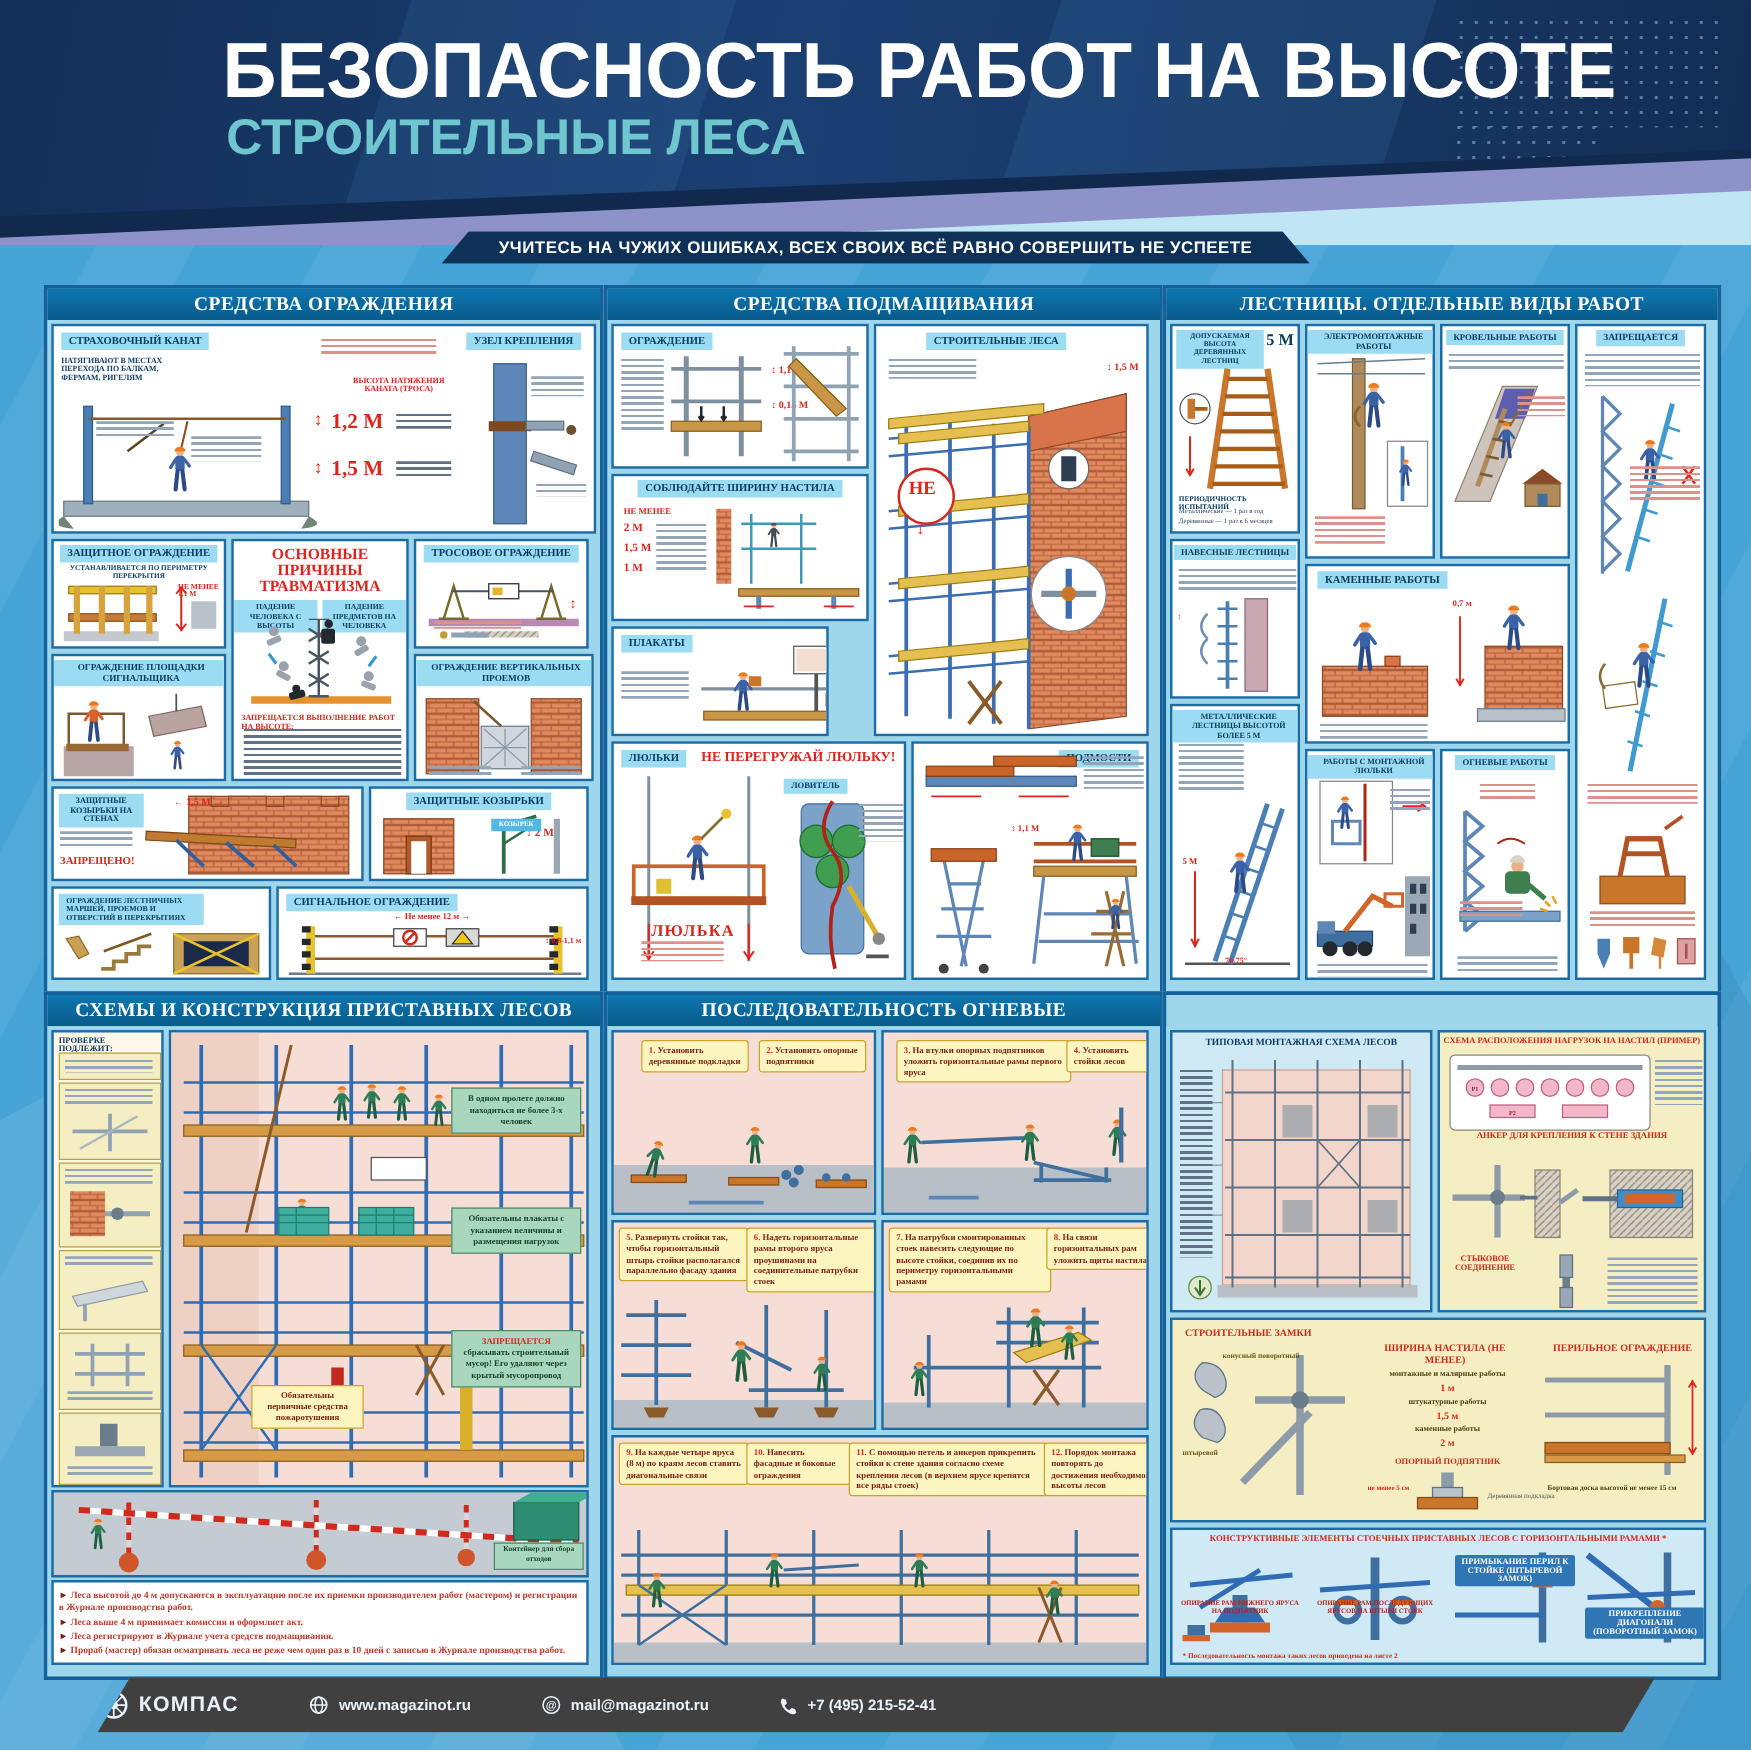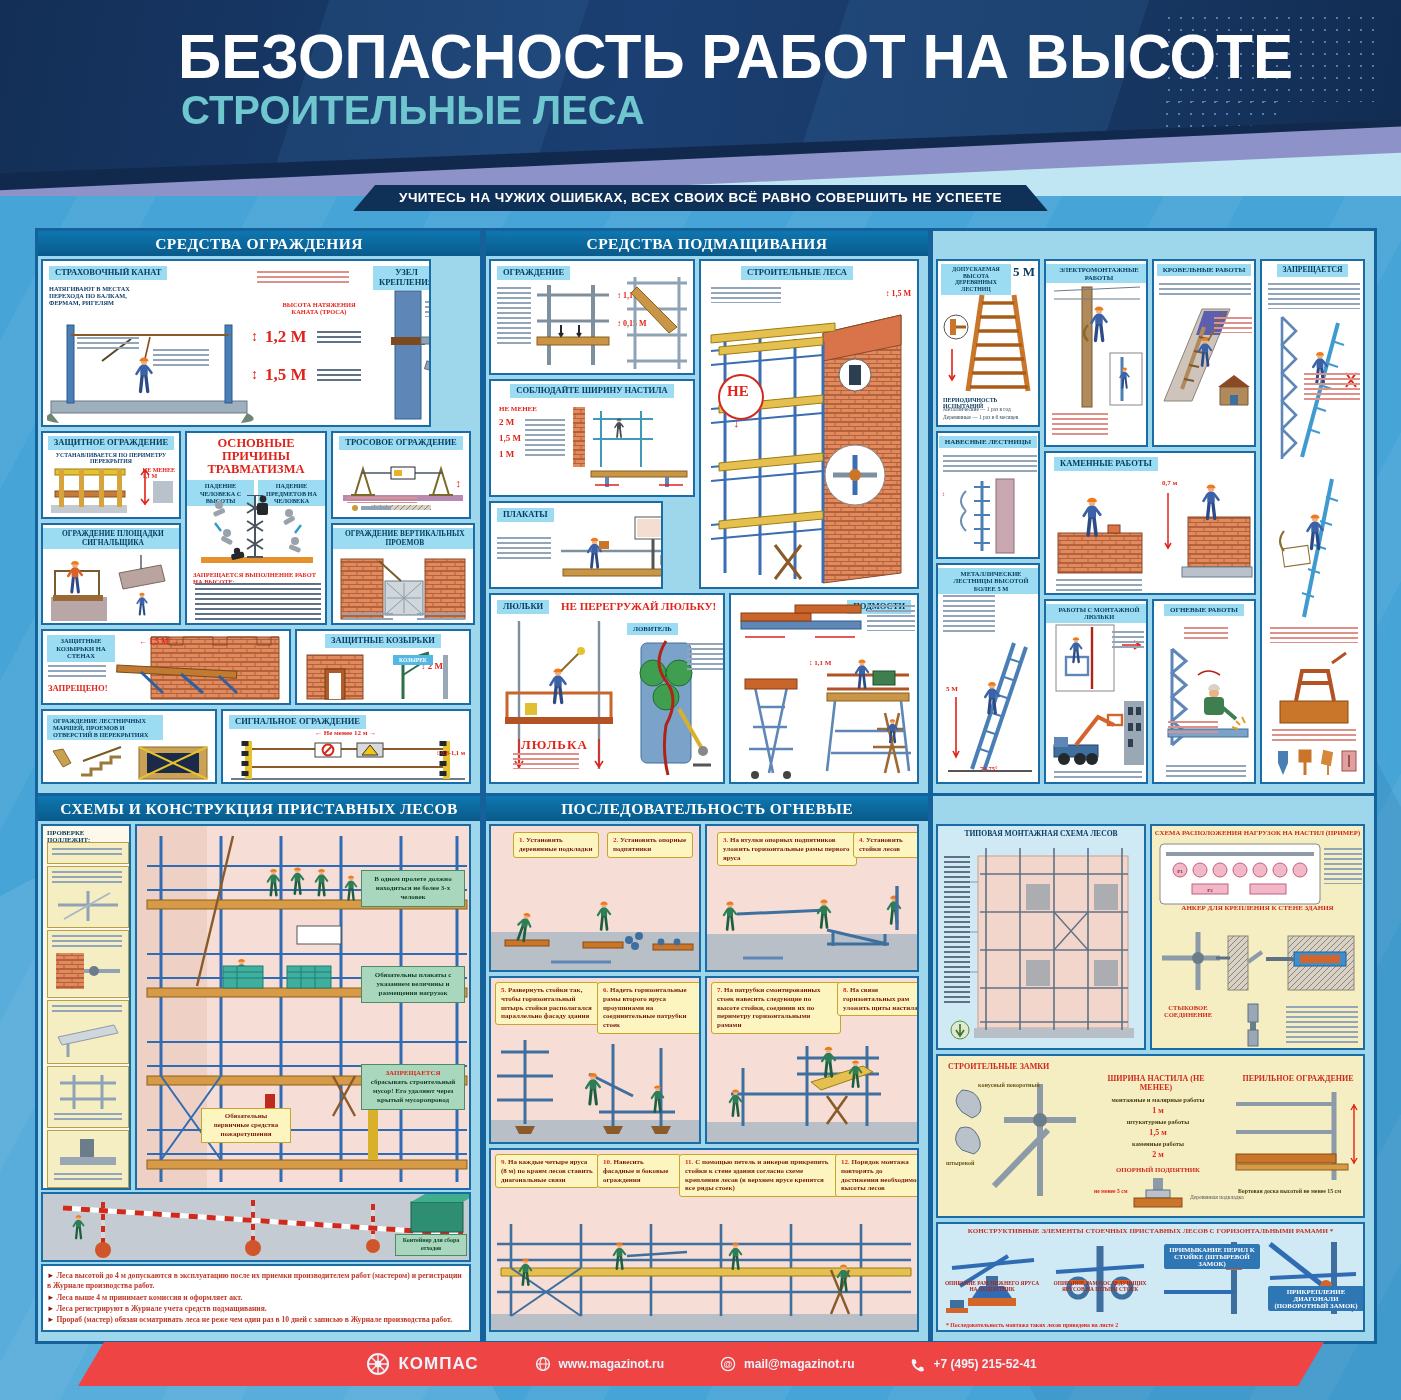--- a/index.html
+++ b/index.html
@@ -53,23 +53,23 @@
   .yco{position:absolute;background:#fdf5c0;border:1px solid #c9a42c;padding:3px 5px;
     font-size:7px;line-height:1.3;color:#7a1d10;font-weight:bold;text-align:center;}
   .note-li{font-size:7.6px;line-height:1.35;color:#c0392b;font-weight:bold;margin:1px 0;}
   .note-li::before{content:"► ";color:#7a1d10;}
   
   .p6yellow{background:#f5eec2;}
   .p6blue{background:#cfe9f5;}
   .rlab{color:#cf2a1c;font-weight:800;font-size:8px;text-align:center;text-transform:uppercase;}
   .bluetag{background:#2f76b4;color:#fff;font-size:6.8px;font-weight:bold;padding:2px 4px;border-radius:2px;text-align:center;}
   
-  #footer{position:absolute;left:78px;top:1342px;width:1246px;height:44px;background:#ef4444;
+  #footer{position:absolute;left:78px;top:1342px;width:1246px;height:44px;background:#404040;
     clip-path:polygon(26px 0,100% 0,calc(100% - 26px) 100%,0 100%);
-    display:flex;align-items:center;justify-content:center;gap:56px;color:#eaf3fb;z-index:6;}
+    display:flex;align-items:center;justify-content:flex-start;gap:56px;color:#eaf3fb;z-index:6;}
   .f-item{display:flex;align-items:center;gap:8px;font-size:12px;font-weight:bold;}
   .brand{display:flex;align-items:center;gap:7px;}
   .brand .bname{font-size:17px;font-weight:900;letter-spacing:1px;}
   svg{display:block;}
 </style>
 </head>
 <body>
 
 <svg width="0" height="0" style="position:absolute" aria-hidden="true">
   <defs>
@@ -108,21 +108,21 @@
     <div class="swoosh3"></div>
     <div class="swoosh2"></div>
     <div class="swoosh1"></div>
   </div>
   <div id="motto">УЧИТЕСЬ НА ЧУЖИХ ОШИБКАХ, ВСЕХ СВОИХ ВСЁ РАВНО СОВЕРШИТЬ НЕ УСПЕЕТЕ</div>
 
   <section class="panel" style="left:35px;top:228px;width:442px;height:562px">
     <div class="ptitle">СРЕДСТВА ОГРАЖДЕНИЯ</div>
     <div class="pbody">
 
-      <div class="box" style="left:3px;top:3px;width:390px;height:168px">
+      <div class="box" style="left:3px;top:3px;width:436px;height:168px">
         <span class="tag abs" style="left:6px;top:5px">СТРАХОВОЧНЫЙ КАНАТ</span>
         <div class="abs" style="left:6px;top:24px;width:96px;font-size:6.3px;font-weight:bold;color:#11406b">НАТЯГИВАЮТ В МЕСТАХ ПЕРЕХОДА ПО БАЛКАМ, ФЕРМАМ, РИГЕЛЯМ</div>
         <svg class="abs" style="left:4px;top:40px" width="208px" height="124" viewBox="0 0 208 124">
           <rect x="4" y="100" width="196" height="12" fill="#9fb0bd" stroke="#68798a"></rect>
           <path d="M4 112q-14 8 8 10M200 112q16 8-6 10" fill="#6f8576"></path>
           <rect x="20" y="24" width="7" height="78" fill="#4a7fb5" stroke="#2c5b8c"></rect>
           <rect x="178" y="24" width="7" height="78" fill="#4a7fb5" stroke="#2c5b8c"></rect>
           <line x1="24" y1="34" x2="182" y2="34" stroke="#8a5a2a" stroke-width="2"></line>
           <line x1="103" y1="36" x2="97" y2="62" stroke="#8a4a1a" stroke-width="1.6"></line>
           <use href="#man" x="86" y="54" width="22" height="40"></use>
@@ -459,20 +459,21 @@
           <rect x="138" y="18" width="22" height="14" fill="#3f7e4f" stroke="#1e4e2e"></rect>
           <path d="M150 60l14 60M164 60l-14 60M142 76h26M138 94h32" stroke="#9a6a34" stroke-width="2.6"></path>
           <use href="#man" x="150" y="64" width="15" height="28"></use>
         </svg>
         <div class="dim" style="left:78px;top:64px;font-size:7px">↕ 1,1 М</div>
       </div>
     </div>
   </section>
 
   <section class="panel" style="left:930px;top:228px;width:441px;height:562px">
+    <div class="ptitle">ЛЕСТНИЦЫ. ОТДЕЛЬНЫЕ ВИДЫ РАБОТ</div>
     <div class="pbody">
 
       <div class="box" style="left:3px;top:3px;width:104px;height:168px">
         <div style="display:flex;align-items:flex-start;gap:2px;padding:3px">
           <span class="tag" style="font-size:5.8px;width:58px">ДОПУСКАЕМАЯ ВЫСОТА ДЕРЕВЯННЫХ ЛЕСТНИЦ</span>
           <span class="drk" style="font-size:13px">5 М</span>
         </div>
         <svg class="abs" style="left:4px;top:30px" width="96" height="104" viewBox="0 0 96 104">
           <line x1="40" y1="4" x2="26" y2="100" stroke="#c9762a" stroke-width="5"></line>
           <line x1="72" y1="4" x2="86" y2="100" stroke="#c9762a" stroke-width="5"></line>

